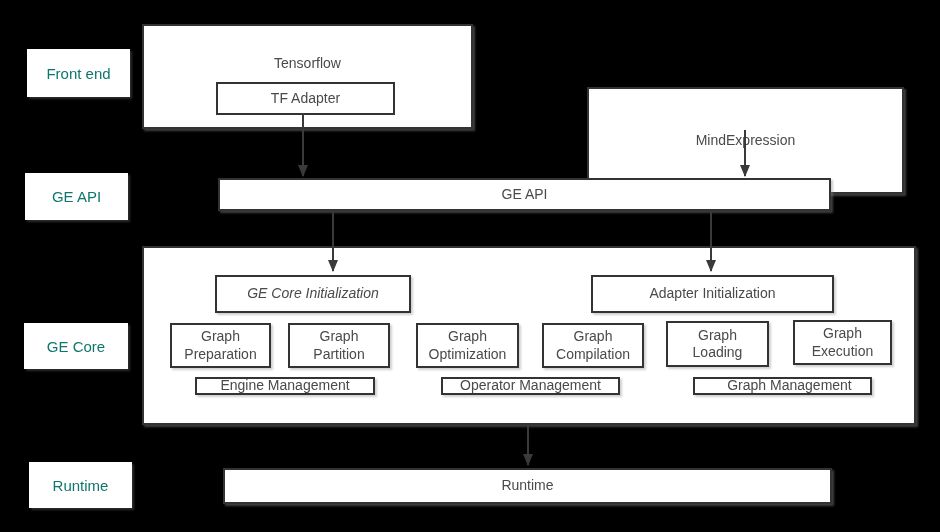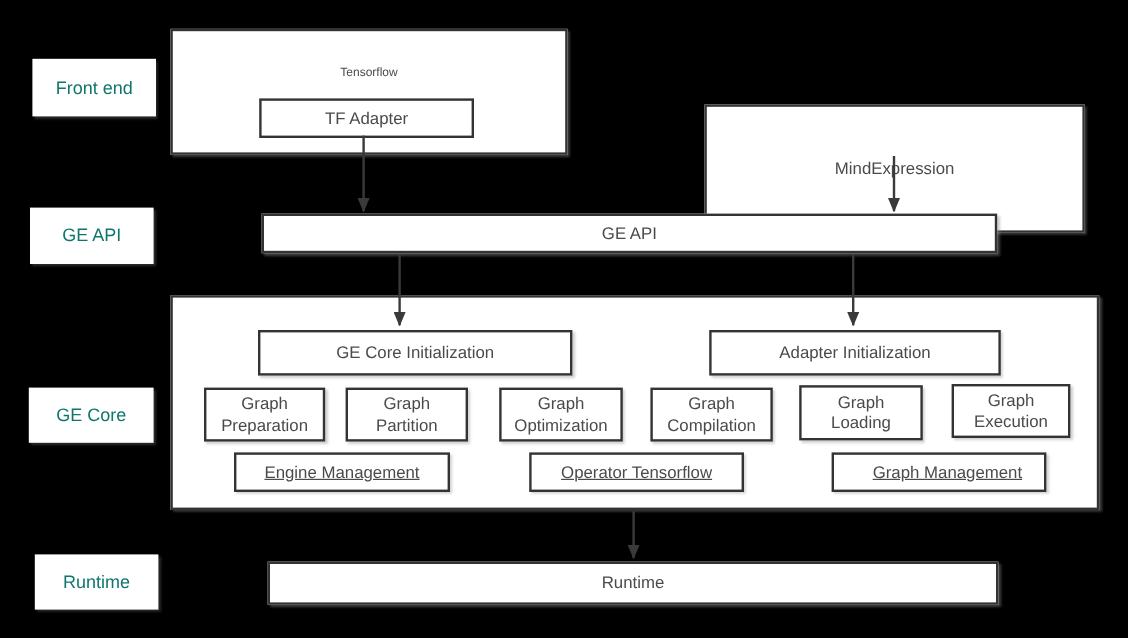--- a/index.html
+++ b/index.html
@@ -45,40 +45,40 @@
   
   #lbl-front-end { left: 27px;  top: 49px;  width: 103px; height: 48px; }
   #lbl-ge-api    { left: 25px;  top: 173px; width: 103px; height: 47px; }
   #lbl-ge-core   { left: 24px;  top: 323px; width: 104px; height: 46px; }
   #lbl-runtime   { left: 29px;  top: 462px; width: 103px; height: 46px; }
 
   
   #tensorflow-box { left: 142px; top: 24px; width: 331px; height: 105px; display: block; }
   #tensorflow-title {
     position: absolute; left: 0; top: 29px; width: 100%;
-    text-align: center; font-size: 10px;
+    text-align: center; font-size: 14px;
   }
   #tf-adapter-box { left: 72px; top: 56px; width: 179px; height: 33px; box-shadow: none; }
   #mindexpression-box { left: 587px; top: 39px; width: 317px; height: 107px; margin-top: 48px; }
 
   
   #ge-api-bar { left: 218px; top: 178px; width: 613px; height: 33px; }
 
   
   #ge-core-box { left: 142px; top: 246px; width: 774px; height: 179px; display: block; }
-  #ge-core-init-box  { left: 71px;  top: 27px; width: 262px; height: 38px; box-shadow: 2px 2px 2px rgba(120,120,120,0.35); }
+  #ge-core-init-box  { left: 71px;  top: 27px; width: 196px; height: 38px; box-shadow: 2px 2px 2px rgba(120,120,120,0.35); font-style: italic; }
   #session-init-box  { left: 447px; top: 27px; width: 243px; height: 38px; box-shadow: 2px 2px 2px rgba(120,120,120,0.35); }
   .module { top: 75px; height: 45px; white-space: pre-line; box-shadow: 2px 2px 2px rgba(120,120,120,0.35); }
   #module-0 { left: 26px;  width: 101px; }
   #module-1 { left: 144px; width: 102px; }
   #module-2 { left: 272px; width: 103px; }
   #module-3 { left: 398px; width: 102px; }
   #module-4 { left: 522px; width: 103px; top: 73px; height: 46px; }
   #module-5 { left: 649px; width: 99px;  top: 72px; height: 45px; }
-  .manager { top: 129px; height: 33px; box-shadow: 2px 2px 2px rgba(120,120,120,0.35); text-decoration: underline; }
+  .manager { top: 129px; height: 18px; box-shadow: 2px 2px 2px rgba(120,120,120,0.35); }
   #manager-0 { left: 51px;  width: 180px; }
   #manager-1 { left: 297px; width: 179px; }
   #manager-2 { left: 549px; width: 179px; padding-left: 14px; }
 
   
   #runtime-bar { left: 223px; top: 468px; width: 609px; height: 36px; }
 
   
   #arrows {
     position: absolute;
@@ -121,21 +121,21 @@
     <div class="box module" id="module-2">Graph
 Optimization</div>
     <div class="box module" id="module-3">Graph
 Compilation</div>
     <div class="box module" id="module-4">Graph
 Loading</div>
     <div class="box module" id="module-5">Graph
 Execution</div>
 
     <div class="box manager" id="manager-0">Engine Management</div>
-    <div class="box manager" id="manager-1">Operator Tensorflow</div>
+    <div class="box manager" id="manager-1">Operator Management</div>
     <div class="box manager" id="manager-2">Graph Management</div>
   </div>
 
   <div class="box" id="runtime-bar">Runtime</div>
 
   <svg id="arrows" viewBox="0 0 940 532" xmlns="http://www.w3.org/2000/svg">
     <defs>
       <marker id="arrowhead" markerUnits="userSpaceOnUse" markerWidth="12" markerHeight="10" viewBox="0 0 12 10" refX="11" refY="5" orient="auto">
         <polygon points="0,0 12,5 0,10" fill="#3a3a3a"></polygon>
       </marker>

